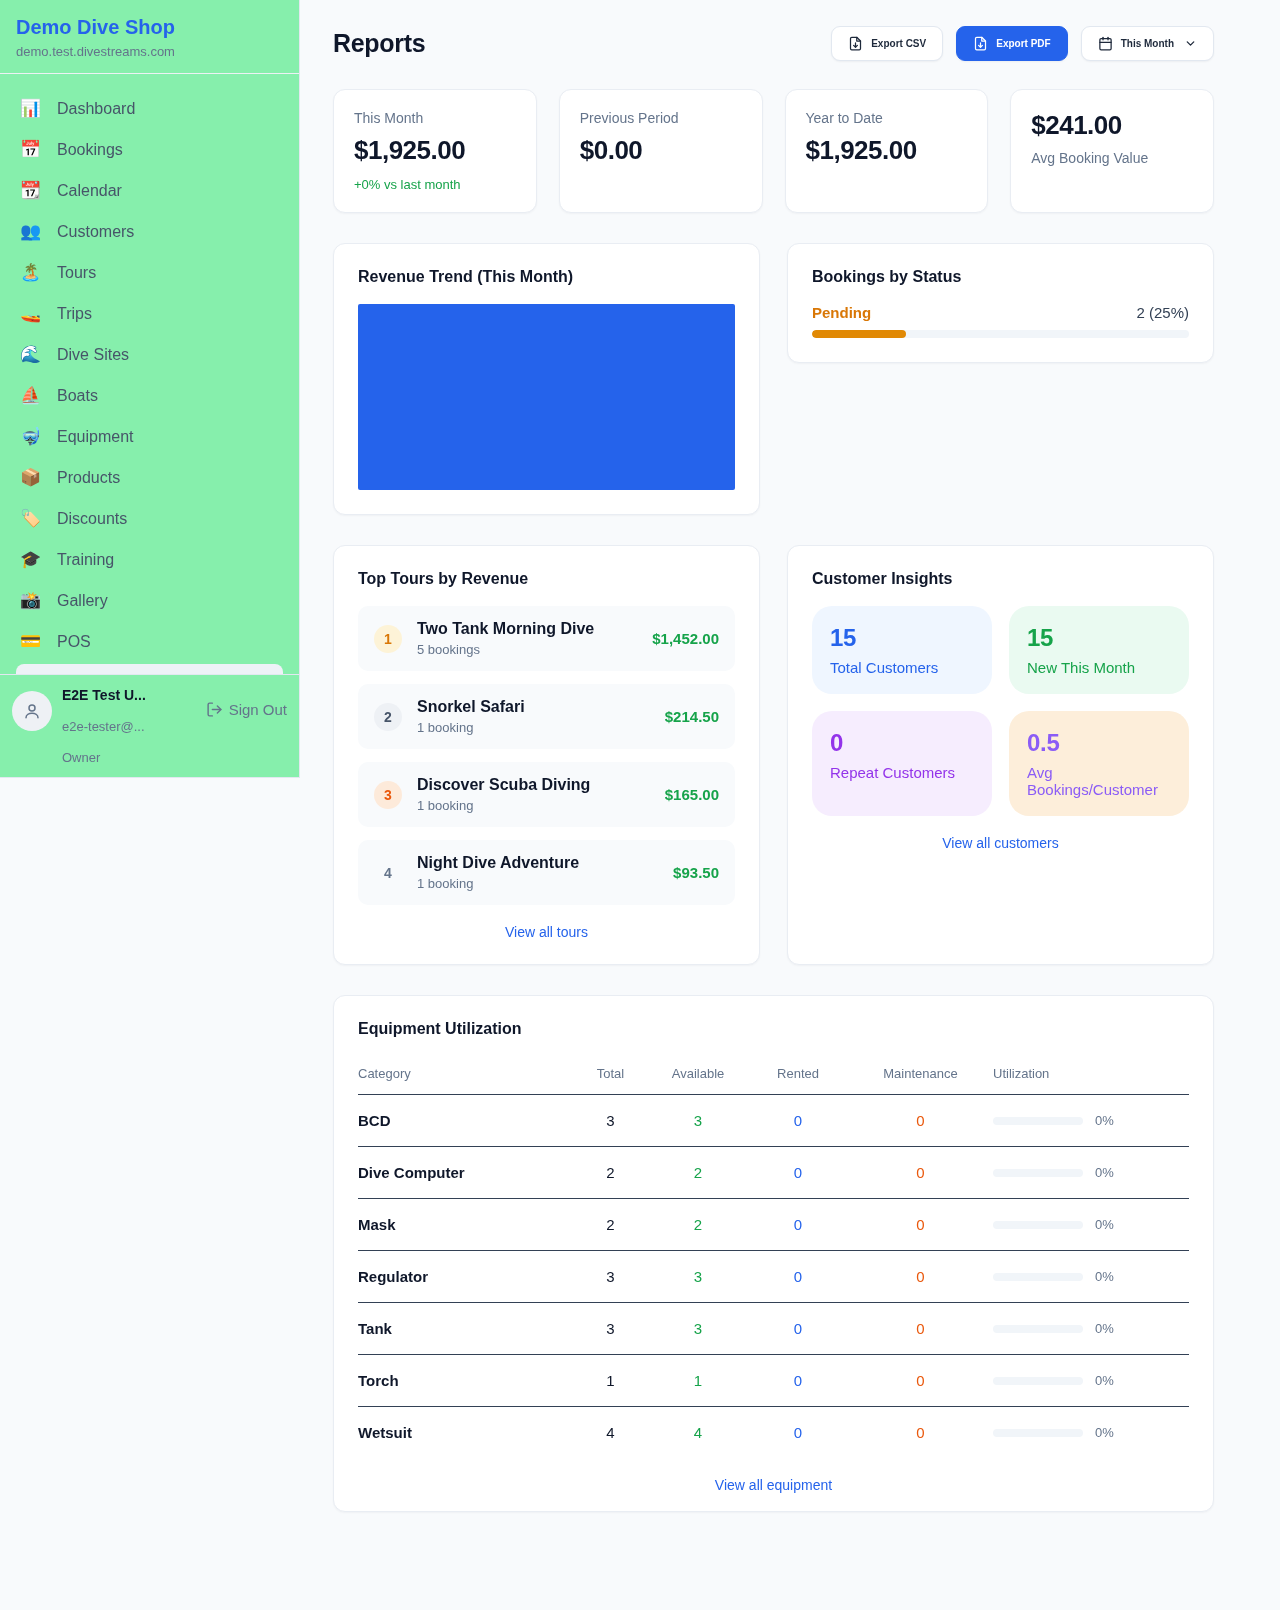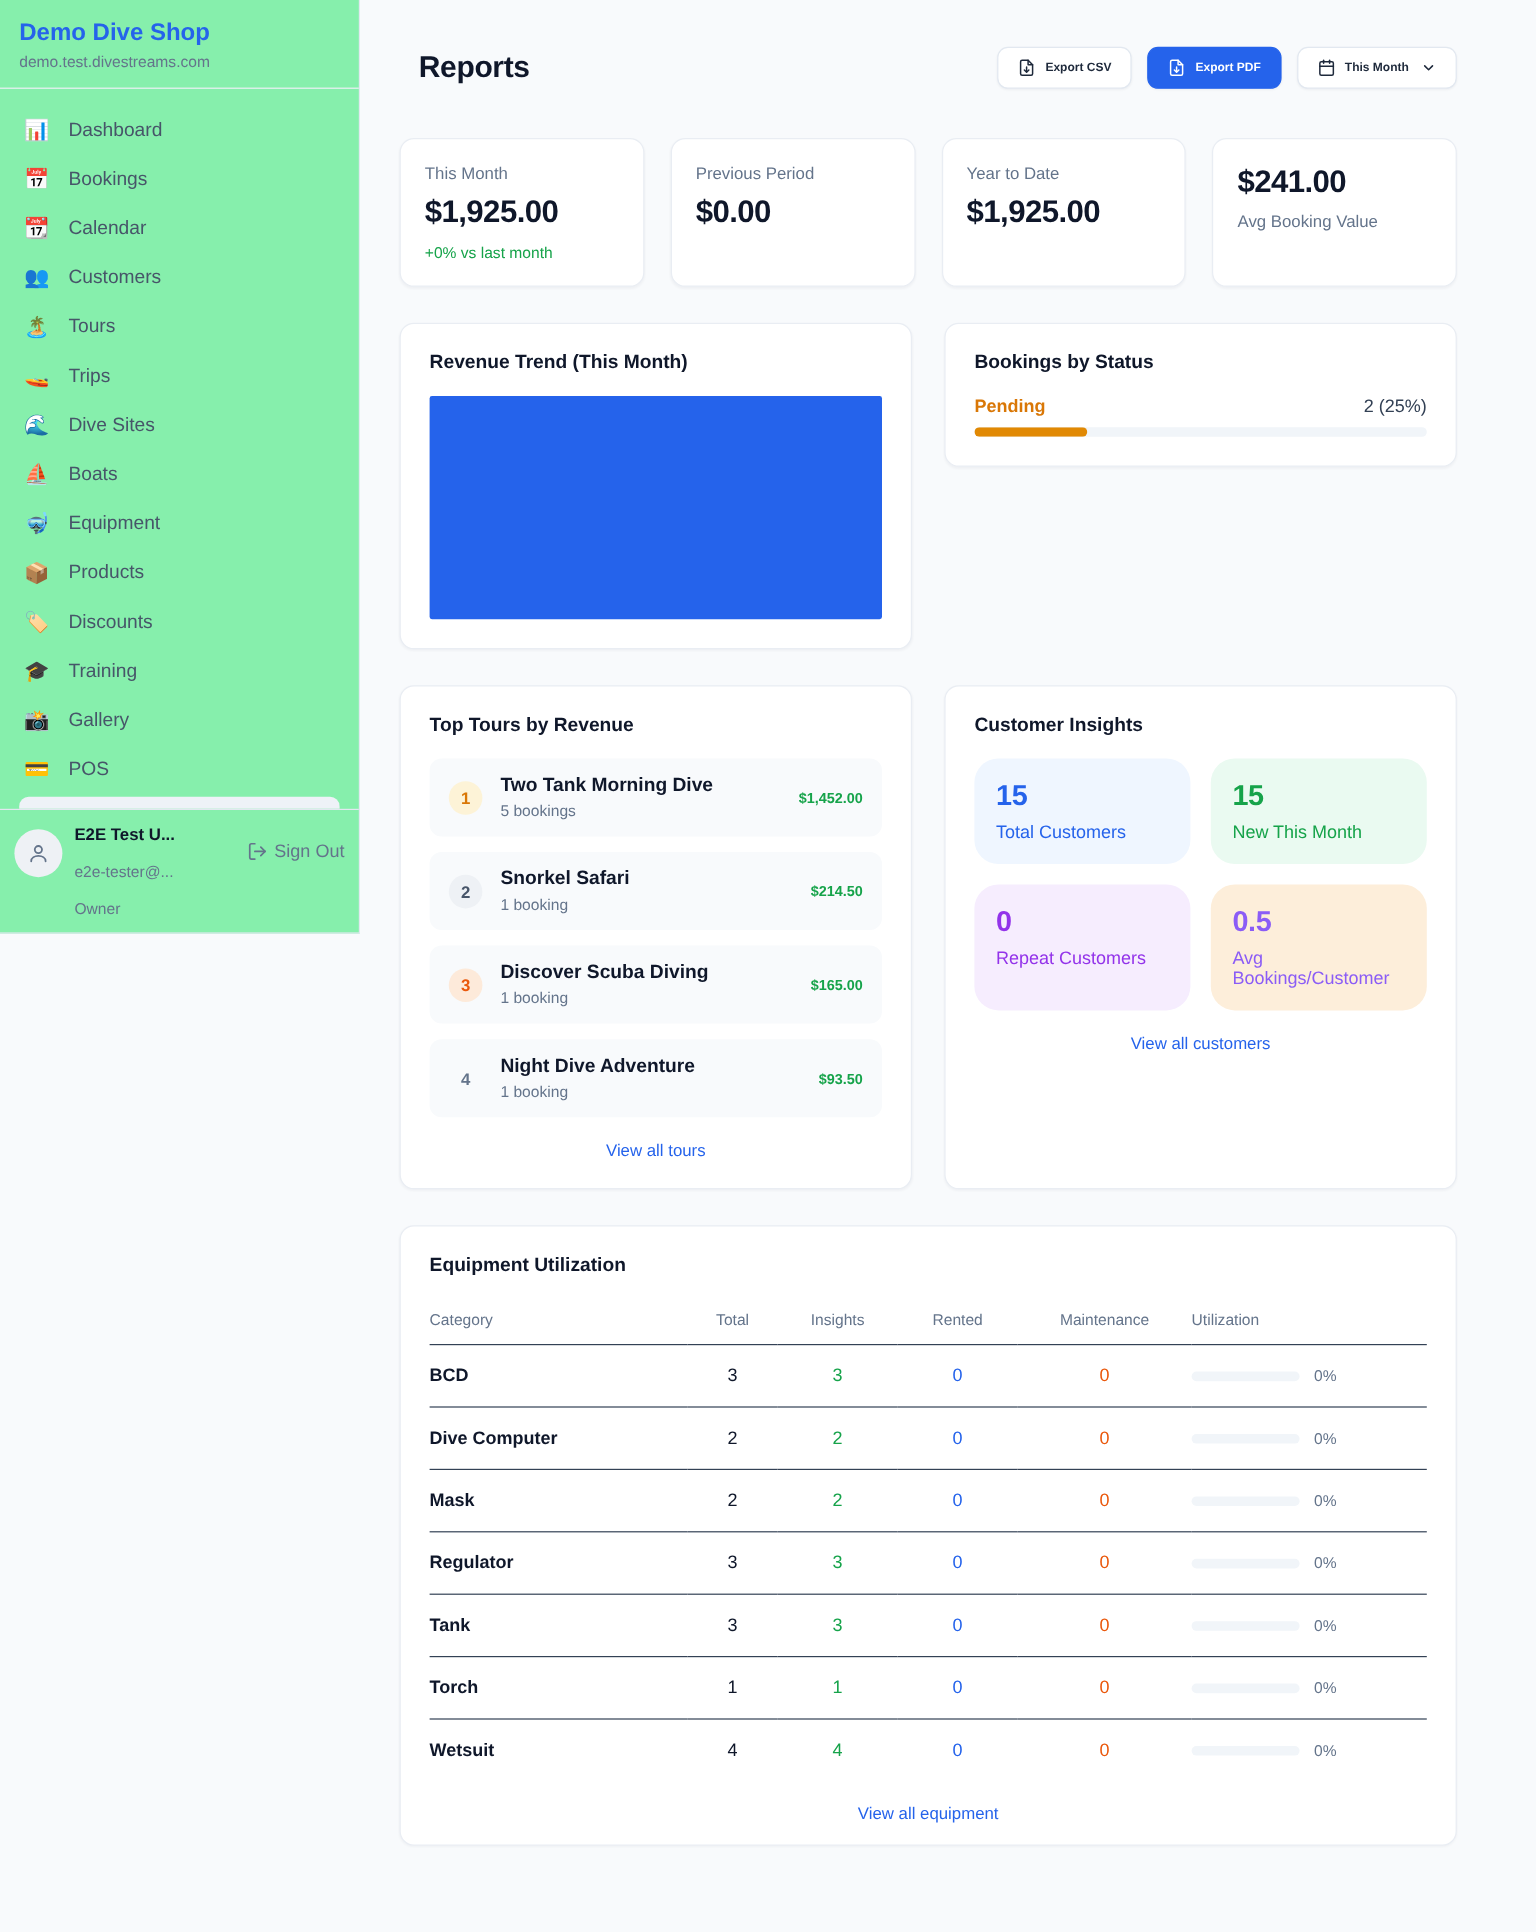--- a/index.html
+++ b/index.html
@@ -39,21 +39,21 @@
   .user-name { font-weight: bold; font-size: 14px; white-space: nowrap; }
   .user-email, .user-role { font-size: 13px; color: #64748b; margin-top: 16px; white-space: nowrap; }
   .signout {
     margin-left: auto; display: flex; align-items: center; gap: 6px;
     color: #64748b; font-size: 15px; cursor: pointer; padding-top: 14px; flex-shrink: 0;
   }
 
   
   main { flex: 1; padding: 26px 66px 40px 33px; min-width: 0; }
   .main-header { display: flex; align-items: center; justify-content: space-between; }
-  .page-title { margin: 16px; font-size: 25px; font-weight: bold; letter-spacing: -0.3px; }
+  .page-title { margin: 0; font-size: 25px; font-weight: bold; letter-spacing: -0.3px; }
   .header-actions { display: flex; gap: 13px; }
   .btn {
     display: inline-flex; align-items: center; gap: 8px;
     padding: 9px 16px; border-radius: 9px; font-size: 10px; font-weight: 600;
     border: 1px solid #e2e8f0; background: #fff; color: #1e293b; cursor: pointer;
     box-shadow: 0 1px 2px rgba(15,23,42,.05);
   }
   .btn-primary { background: #2563eb; border-color: #2563eb; color: #fff; }
   .chev { margin-left: 2px; }
 
@@ -101,21 +101,21 @@
     width: 28px; height: 28px; border-radius: 50%; flex-shrink: 0;
     display: flex; align-items: center; justify-content: center;
     font-size: 14px; font-weight: 600; margin-right: 15px;
   }
   .rank-1 { background: #fdf3d7; color: #d97706; }
   .rank-2 { background: #eef1f5; color: #475569; }
   .rank-3 { background: #fdeada; color: #ea580c; }
   .rank-4 { background: transparent; color: #64748b; }
   .tour-name { font-size: 16px; font-weight: 600; }
   .tour-sub { font-size: 13px; color: #64748b; margin-top: 4px; }
-  .tour-amount { margin-left: auto; font-size: 12px; font-weight: bold; color: #16a34a; padding-left: 12px; }
+  .tour-amount { margin-left: auto; font-size: 15px; font-weight: bold; color: #16a34a; padding-left: 12px; }
   .view-link {
     display: block; text-align: center; margin-top: 19px;
     color: #2563eb; font-size: 14px; text-decoration: none; cursor: pointer;
   }
 
   
   .tiles { display: grid; grid-template-columns: 1fr 1fr; gap: 17px; }
   .tile { border-radius: 20px; padding: 18px; }
   .tile-value { font-size: 24px; font-weight: bold; letter-spacing: -0.3px; }
   .tile-label { font-size: 15px; margin-top: 7px; }
@@ -391,21 +391,21 @@
             <col style="width:75px">
             <col style="width:100px">
           <col style="width:100px">
             <col style="width:145px">
             <col>
         </colgroup>
         <thead>
           <tr>
             <th class="col-cat">Category</th>
             <th>Total</th>
-            <th>Insights</th>
+            <th>Available</th>
             <th>Rented</th>
             <th>Maintenance</th>
             <th class="col-util">Utilization</th>
           </tr>
         </thead>
         <tbody>
           <tr>
             <td class="cat">BCD</td>
             <td>3</td>
             <td class="avail">3</td>

